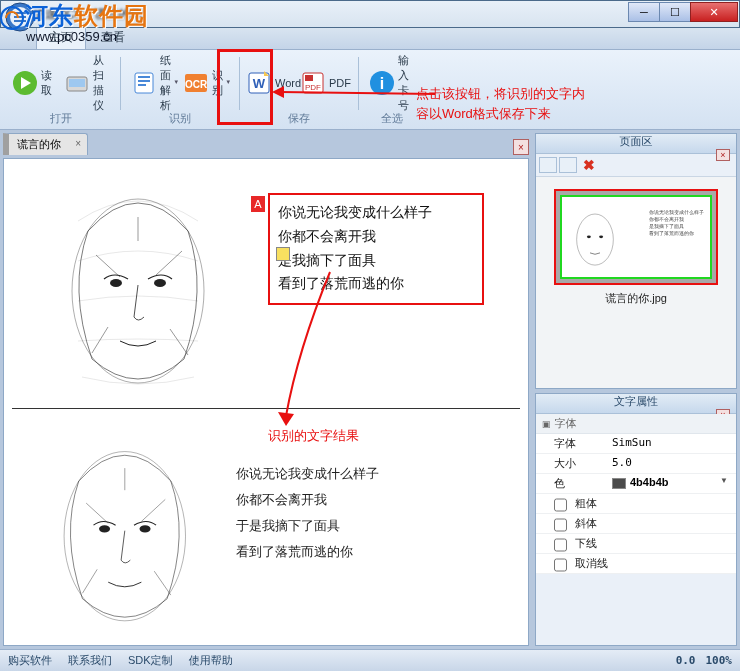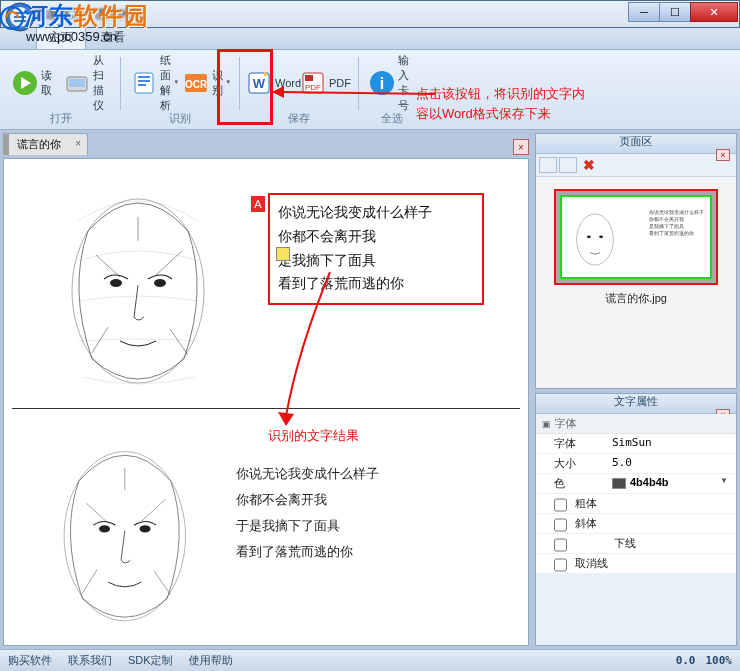--- a/index.html
+++ b/index.html
@@ -361,21 +361,21 @@
         <div class="prop-row">
             <input type="checkbox" class="cb" style="">
             <div class="k" style="padding-left:4px;">粗体</div>
           </div>
         <div class="prop-row">
             <input type="checkbox" class="cb" style="">
             <div class="k" style="padding-left:4px;">斜体</div>
           </div>
         <div class="prop-row">
             <input type="checkbox" class="cb" style="">
-            <div class="k" style="padding-left:4px;margin-left:39px;">下线</div>
+            <div class="k" style="padding-left:4px;">下线</div>
           </div>
         <div class="prop-row">
             <input type="checkbox" class="cb" style="">
             <div class="k" style="padding-left:4px;">取消线</div>
           </div>
       </div>
     </div>
   </div>
 </div>
 

